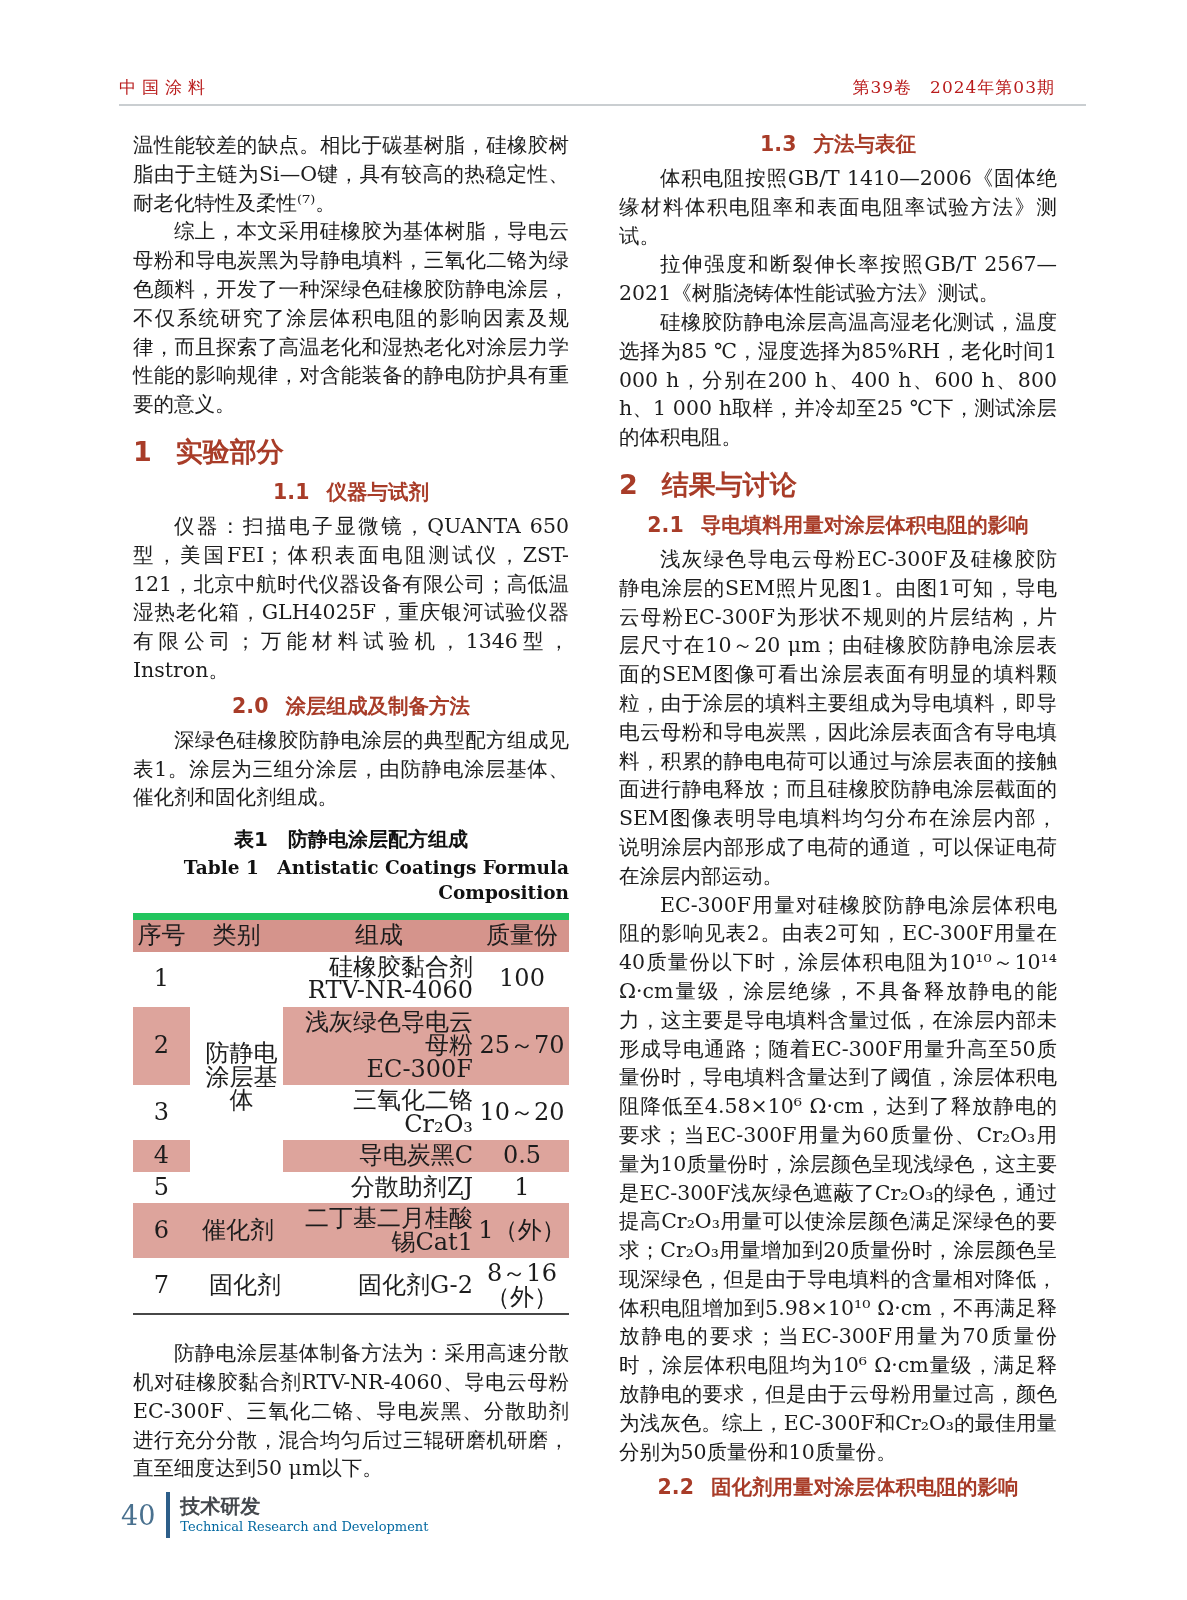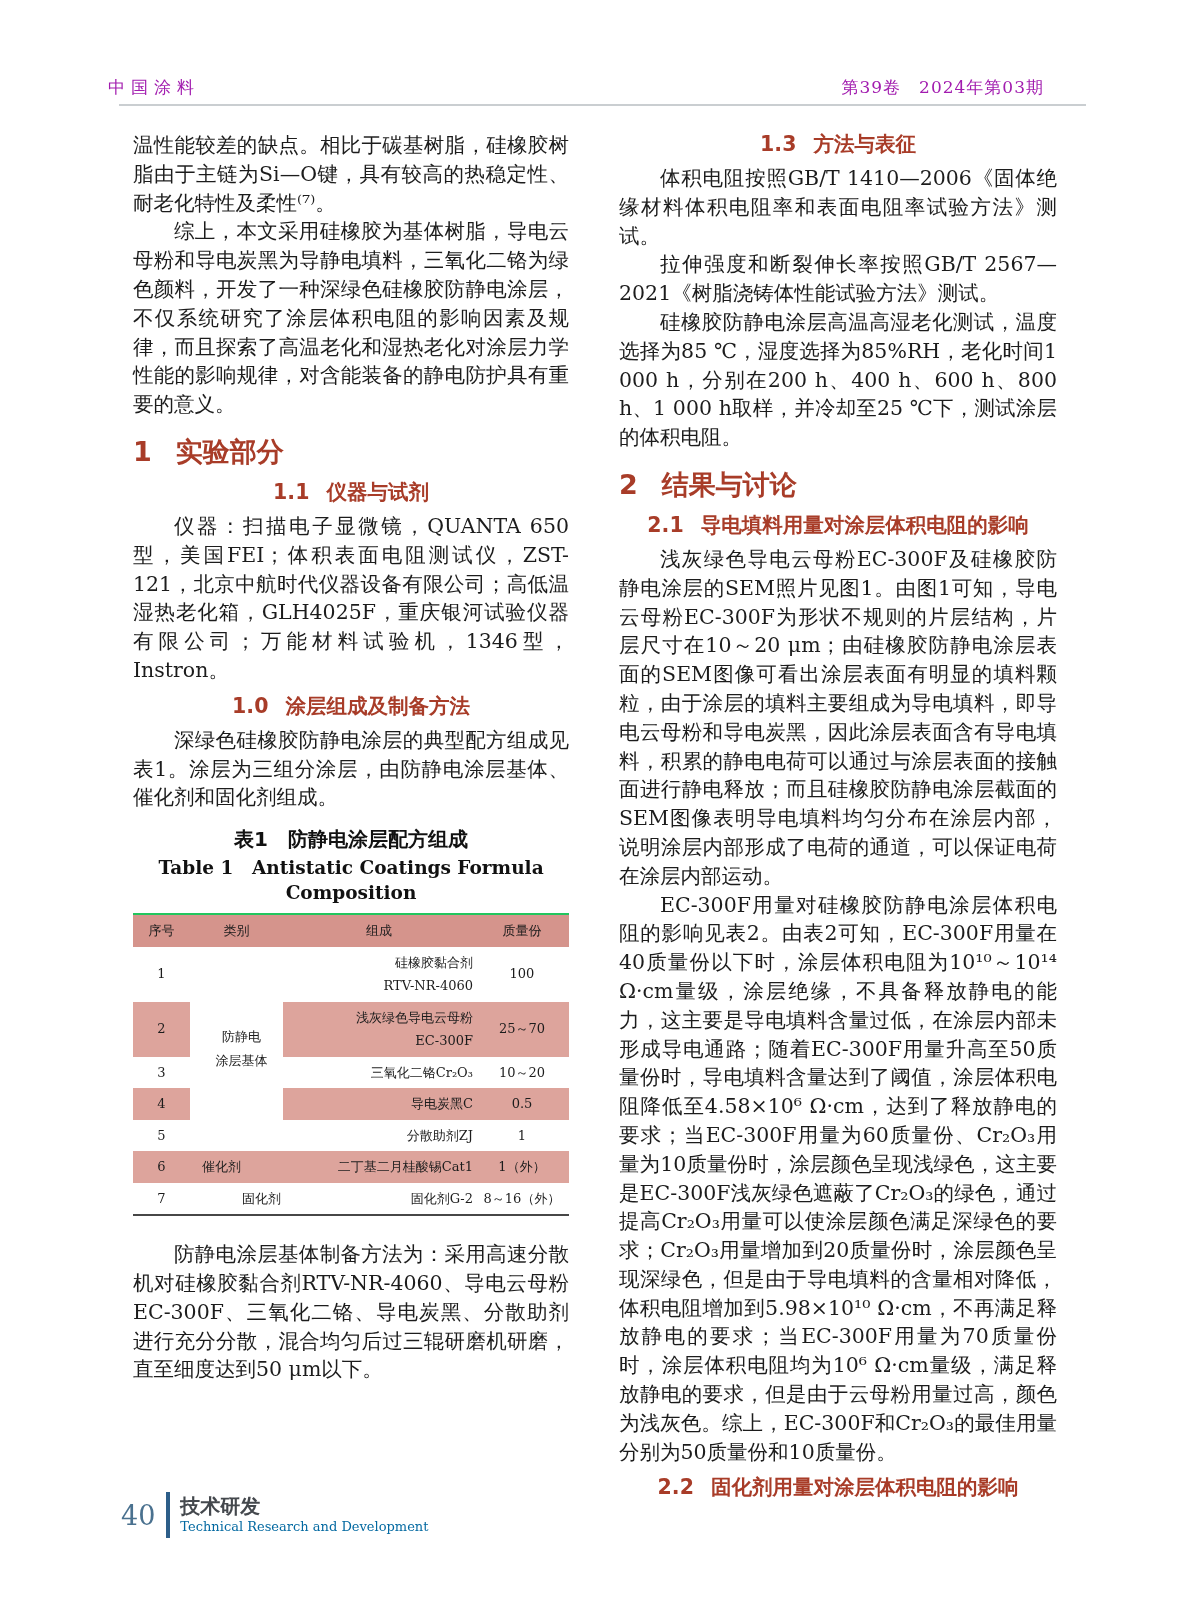--- a/index.html
+++ b/index.html
@@ -1,21 +1,21 @@
 <!DOCTYPE html>
 <html><head>
 <meta charset="utf-8">
 <style>
   html,body{margin:0;padding:0;background:#ffffff;}
   .page{position:relative;width:1187px;height:1600px;background:#ffffff;overflow:hidden;
         font-family:"DejaVu Serif","Liberation Serif",serif;color:#1c1c1c;}
   
-  .pagehead{position:absolute;top:76px;left:108px;width:936px;display:flex;
+  .pagehead{position:absolute;top:76px;left:119px;width:936px;display:flex;
             justify-content:space-between;align-items:flex-end;
-            font-size:17px;color:#a21caf;text-align:right;}
+            font-size:17px;color:#b91c1c;text-align:right;}
   .journal-name{letter-spacing:6px;}
   .issue-info{letter-spacing:1px;}
   .headrule{position:absolute;top:104px;left:119px;width:967px;height:2px;background:#caced1;}
   
   .col{position:absolute;top:131px;text-align:justify;font-size:20.5px;line-height:28.8px;}
   .col-left{left:133px;width:436px;}
   .col-right{left:619px;width:438px;}
   p.body{margin:0;text-indent:2em;}
   p.body.noindent{text-indent:0;}
   
@@ -23,24 +23,24 @@
       font-size:27px;line-height:34px;margin:16px 0 10px 0;text-align:left;}
   .h1 .num{margin-right:24px;}
   .h2{font-family:"DejaVu Sans","Liberation Sans",sans-serif;font-weight:bold;color:#a83c28;
       font-size:20.5px;line-height:27px;margin:8px 0 6px 0;text-align:center;}
   .h2 .num{margin-right:17px;}
   
   .tablewrap{margin:14px 0 24px 0;}
   .tbl-cap-zh{font-family:"DejaVu Sans","Liberation Sans",sans-serif;font-weight:bold;
               font-size:20px;line-height:26px;text-align:center;color:#111;}
   .tbl-cap-en{font-family:"DejaVu Serif","Liberation Serif",serif;font-weight:bold;
-              font-size:18.5px;line-height:25px;text-align:center;color:#111;margin-top:3px;}
+              font-size:18.5px;line-height:25px;text-align:right;color:#111;margin-top:3px;}
   table.t1{width:100%;border-collapse:collapse;margin-top:8px;
-           font-size:13px;line-height:23.5px;text-align:center;
-           border-top:2px solid #22c55e;border-bottom:2px solid #474747;}
+           font-size:24px;line-height:23.5px;text-align:center;
+           border-top:7px solid #22c55e;border-bottom:2px solid #474747;}
   table.t1 th{background:#d5948c;font-weight:normal;padding:4px 2px;}
   table.t1 td{padding:4px 2px;vertical-align:middle;}
   table.t1 tr.stripe td{background:#dda49c;}
   table.t1 td.comp{text-align:right;padding-left:8px;white-space:pre-line;}
   table.t1 td.cat{text-align:center;padding-left:12px;white-space:pre-line;background:#ffffff !important;}
   table.t1 tr.stripe td.cat-own{text-align:left;padding-left:12px;}
   table.t1 tr td.cat-own{text-align:right;padding-left:12px;}
   
   .pagefoot{position:absolute;top:1492px;left:121px;display:flex;align-items:center;}
   .foot-num{font-size:27px;color:#4a718f;margin-right:11px;font-family:"DejaVu Serif","Liberation Serif",serif;}
@@ -66,21 +66,21 @@
 
     <div class="h1">
       <span class="num">1</span><span>实验部分</span>
     </div>
     <div class="h2">
       <span class="num">1.1</span><span>仪器与试剂</span>
     </div>
     <p class="body">仪器：扫描电子显微镜，QUANTA 650型，美国FEI；体积表面电阻测试仪，ZST-121，北京中航时代仪器设备有限公司；高低温湿热老化箱，GLH4025F，重庆银河试验仪器有限公司；万能材料试验机，1346型，Instron。</p>
 
     <div class="h2">
-      <span class="num">1.0</span><span>涂层组成及制备方法</span>
+      <span class="num">2.0</span><span>涂层组成及制备方法</span>
     </div>
     <p class="body">深绿色硅橡胶防静电涂层的典型配方组成见表1。涂层为三组分涂层，由防静电涂层基体、催化剂和固化剂组成。</p>
 
     <div class="tablewrap">
       <div class="tbl-cap-zh">表1　防静电涂层配方组成</div>
       <div class="tbl-cap-en">Table 1　Antistatic Coatings Formula Composition</div>
       <table class="t1">
         <colgroup>
           <col style="width:57px">
             <col style="width:93px">

